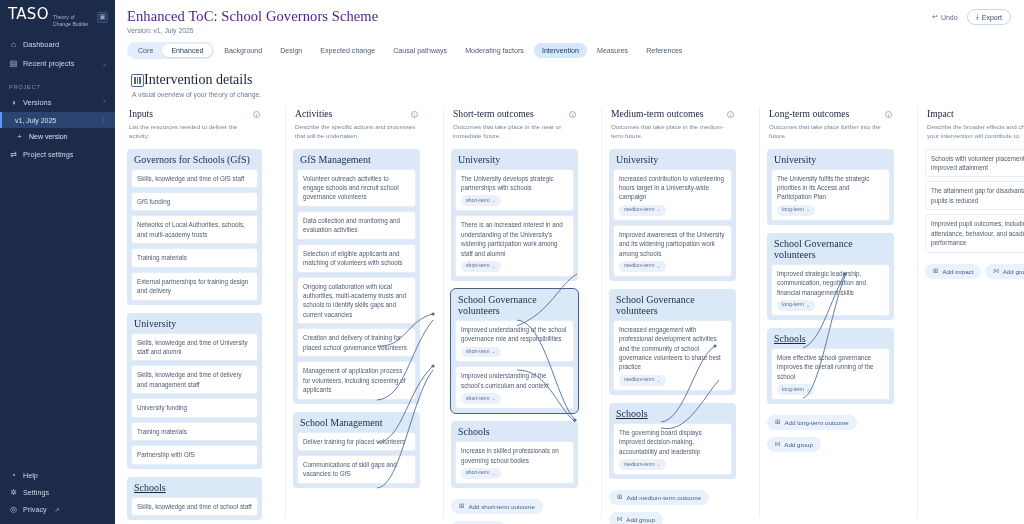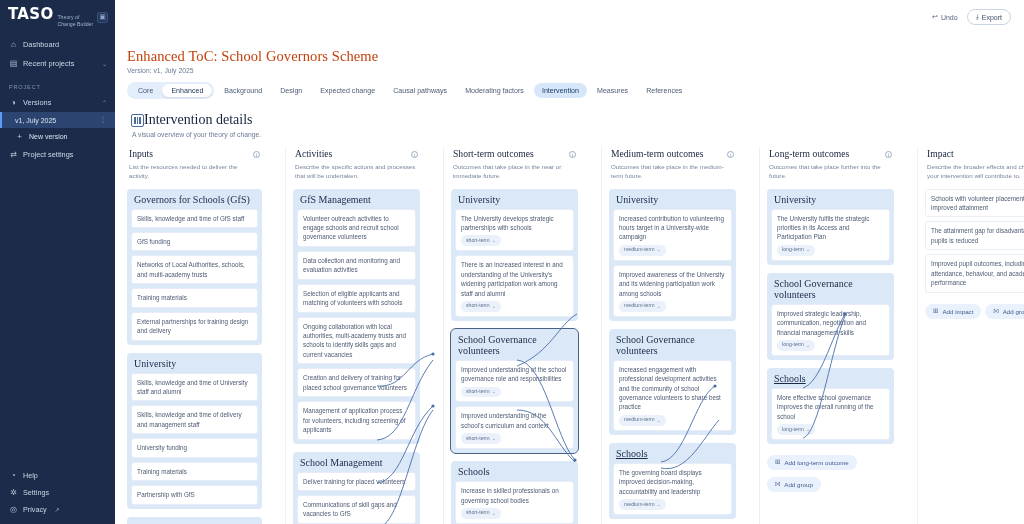--- a/index.html
+++ b/index.html
@@ -20,21 +20,21 @@
     flex: 0 0 115px;
     font-size: 7.5px;
   }
   .sb-brand {
     display: flex; align-items: center; justify-content: space-between;
     padding: 7px 7px 6px 8px;
   }
   .brand-left { display: flex; align-items: baseline; gap: 4px; }
   .brand-taso {
     font-family: "DejaVu Sans", sans-serif;
-    font-size: 15px; font-weight: 700; letter-spacing: .3px;
+    font-size: 15px; font-weight: 400; letter-spacing: .3px;
     color: #ffffff; line-height: 1;
   }
   .brand-sub {
     font-size: 5.2px; line-height: 1.25; color: #9fb3cf; max-width: 38px;
   }
   .brand-btn {
     width: 11px; height: 11px; border: 1px solid #3d5175; border-radius: 2px;
     display: flex; align-items: center; justify-content: center;
     color: #8fa6c6; font-size: 7px; background: #22355a;
   }
@@ -58,21 +58,21 @@
   .sb-subitem .dots { margin-left: auto; color: #93a8c8; font-size: 7px; letter-spacing: .5px;}
   .sb-bottom { position: absolute; bottom: 6px; left: 0; width: 100%; }
   .sb-bottom .sb-item { padding: 4px 8px 4px 9px; font-size: 7.2px; }
   .ext { font-size: 6px; margin-left: 3px; opacity: .8; }
 
   
   .main { flex: 1; height: 524px; position: relative; background: #fff; overflow: hidden; }
   .topbar { padding: 8px 14px 0 12px; position: relative; }
   .page-title {
     font-family: "Liberation Serif", serif;
-    font-size: 14.5px; color: #c2410c; font-weight: 400; letter-spacing: .1px; margin-top: 40px;
+    font-size: 14.5px; color: #4c1d95; font-weight: 400; letter-spacing: .1px;
   }
   .page-version { font-size: 6.8px; color: #6b7b95; margin-top: 2px; }
   .top-actions {
     position: absolute; top: 9px; right: 13px;
     display: flex; align-items: center; gap: 9px;
   }
   .undo-btn { display: flex; align-items: center; gap: 3px; font-size: 7px; color: #55647f; }
   .export-btn {
     display: flex; align-items: center; gap: 3px;
     border: 1px solid #ccd5e3; border-radius: 9px;

